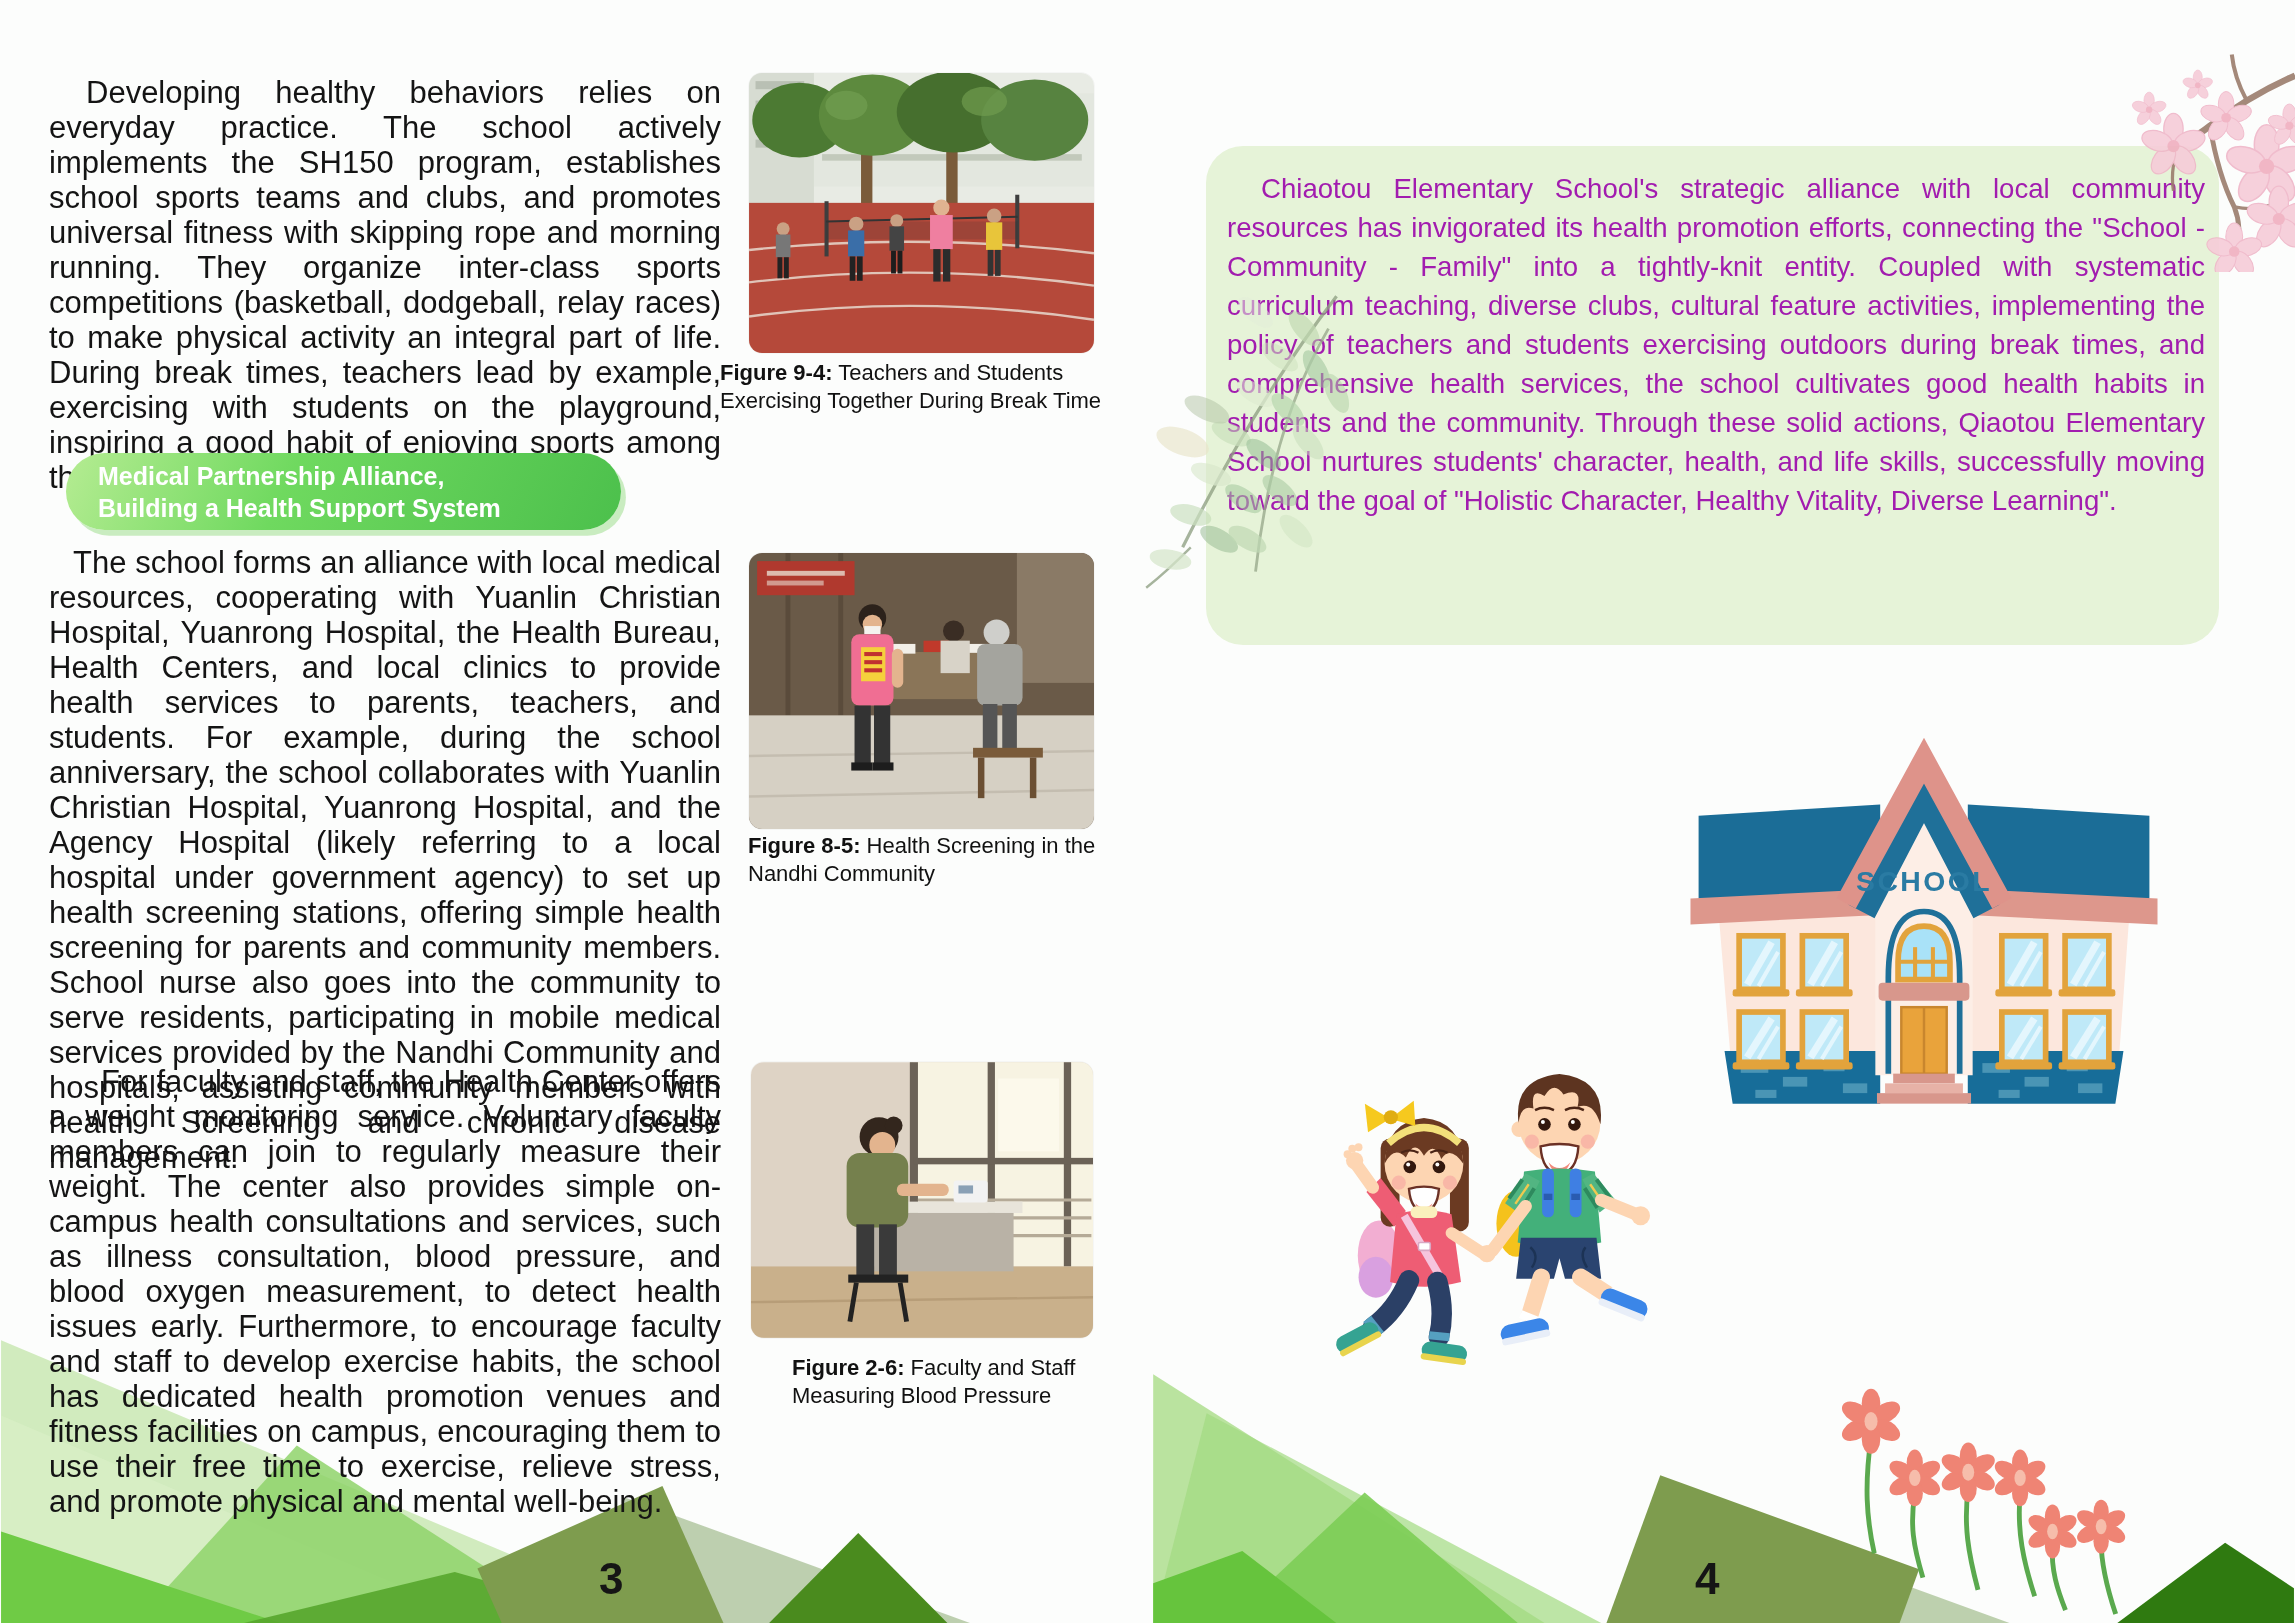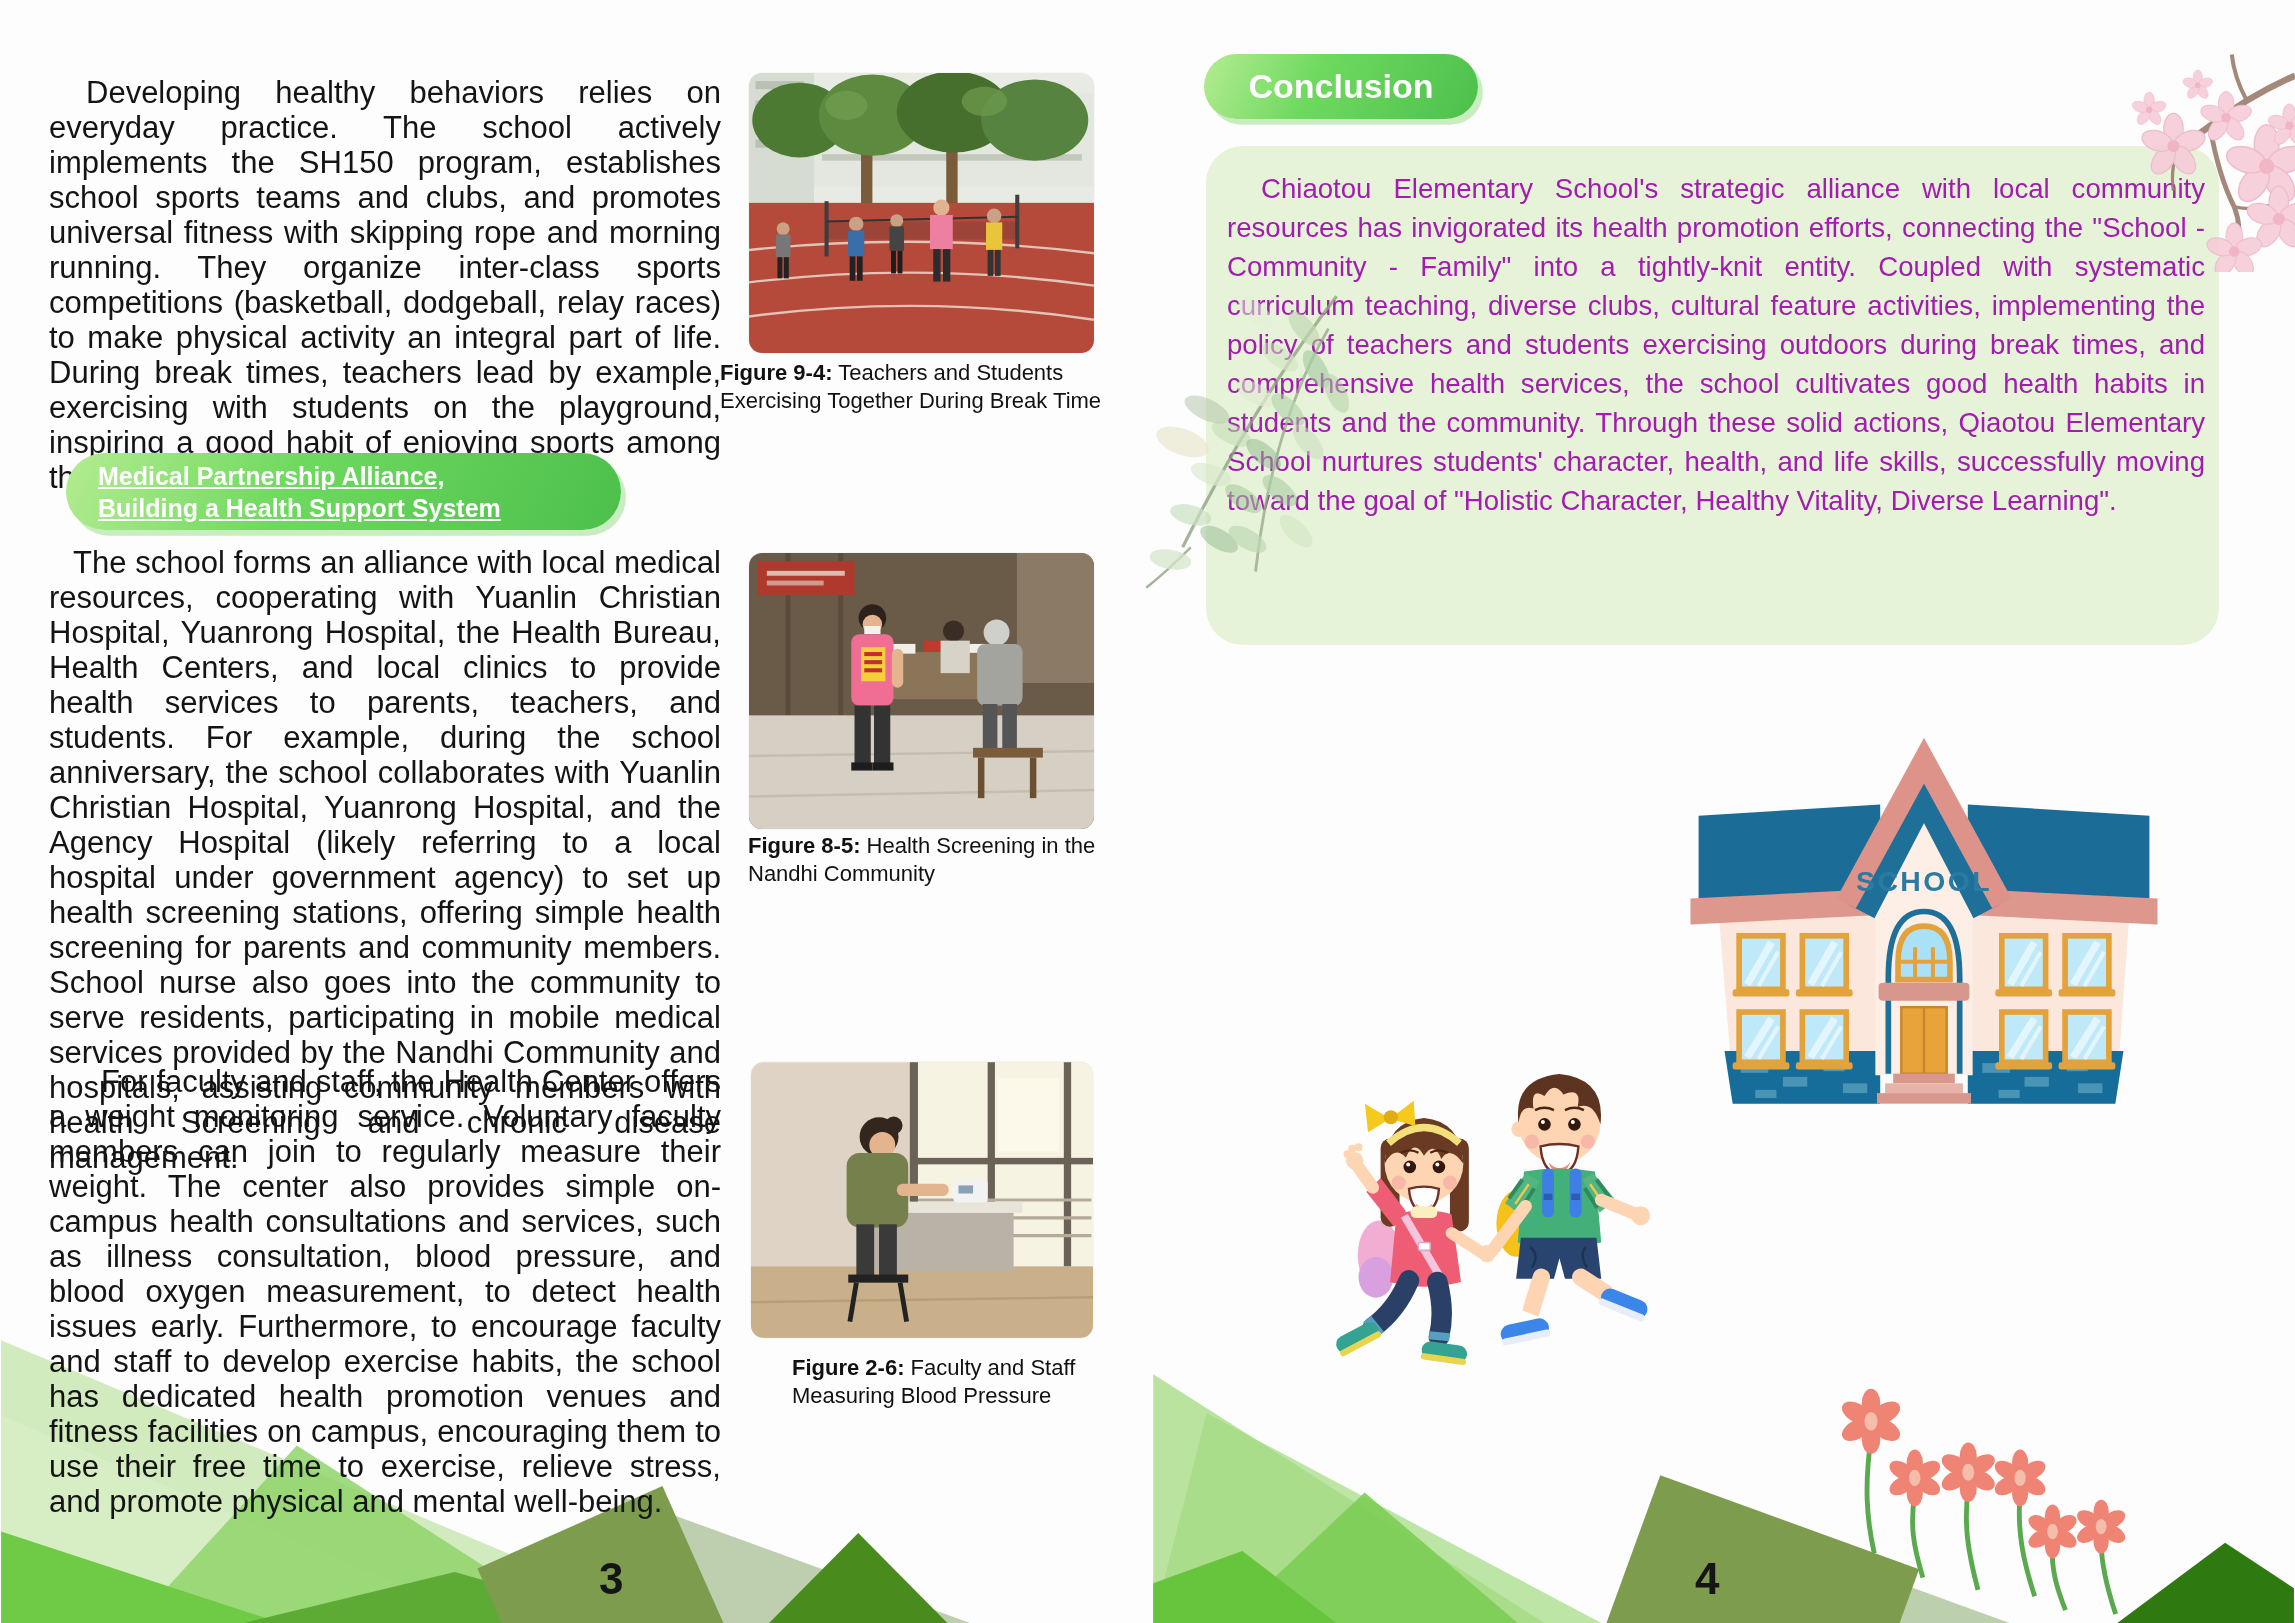--- a/index.html
+++ b/index.html
@@ -163,21 +163,21 @@
       <circle cx="182" cy="182" r="8" fill="#caa184"></circle>
         <rect x="173" y="189" width="18" height="30" fill="#444"></rect>
         <rect x="175" y="219" width="6" height="28" fill="#1d1d1d"></rect>
         <rect x="183" y="219" width="6" height="28" fill="#1d1d1d"></rect>
     </svg>
   </div>
   <div class="abs caption" style="left:720px;top:359px;width:389px;">
     <b>Figure 9-4:</b><span> Teachers and Students Exercising Together During Break Time</span>
   </div>
 
-  <div class="abs pill section-pill" style="left:66px;top:453px;width:523px;height:77px;text-decoration:underline;">
+  <div class="abs pill section-pill" style="left:66px;top:453px;width:523px;height:77px;">
     <span>Medical Partnership Alliance,</span>
     <span>Building a Health Support System</span>
   </div>
 
   <div class="abs body-text" style="left:49px;top:545px;width:672px;text-indent:24px;">The school forms an alliance with local medical resources, cooperating with Yuanlin Christian Hospital, Yuanrong Hospital, the Health Bureau, Health Centers, and local clinics to provide health services to parents, teachers, and students. For example, during the school anniversary, the school collaborates with Yuanlin Christian Hospital, Yuanrong Hospital, and the Agency Hospital (likely referring to a local hospital under government agency) to set up health screening stations, offering simple health screening for parents and community members. School nurse also goes into the community to serve residents, participating in mobile medical services provided by the Nandhi Community and hospitals, assisting community members with health Screening and chronic disease management.</div>
 
   <div class="abs photo" style="left:749px;top:553px;width:345px;height:276px;">
     <svg width="345" height="276" viewBox="0 0 425 340">
       <rect width="425" height="340" fill="#6a5a48"></rect>
       <rect x="45" y="0" width="6" height="200" fill="#5a4b3b"></rect>
@@ -252,23 +252,20 @@
       <line x1="130" y1="272" x2="122" y2="320" stroke="#222" stroke-width="6"></line>
         <line x1="184" y1="272" x2="192" y2="320" stroke="#222" stroke-width="6"></line>
     </svg>
   </div>
   <div class="abs caption" style="left:753px;top:1354px;width:389px;margin-left:39px;">
     <b>Figure 2-6:</b><span> Faculty and Staff Measuring Blood Pressure</span>
   </div>
 
   <div class="abs page-num" style="left:599px;top:1554px;">3</div>
 
-  <div class="abs pill conclusion-pill" style="left:1204px;top:54px;width:274px;height:65px;">
-    <span>Conclusion</span>
-  </div>
 
   <div class="abs conclusion-box" style="left:1206px;top:146px;width:1013px;height:499px;"></div>
 
   <svg class="abs overlay" style="left:1134px;top:280px;opacity:0.78;" width="235" height="324" viewBox="0 0 290 400">
     <path d="M250,20 Q150,150 60,330" stroke="#8fa083" stroke-width="4" fill="none"></path>
     <path d="M240,60 Q170,180 150,360" stroke="#98a98c" stroke-width="3.5" fill="none"></path>
     <path d="M70,330 Q40,360 15,380" stroke="#8fa083" stroke-width="3" fill="none"></path>
     <ellipse cx="210" cy="60" rx="12" ry="26" fill="#b8d3a8" opacity="0.7" transform="rotate(-40 210 60)"></ellipse>
     <ellipse cx="180" cy="95" rx="12" ry="26" fill="#cfe3bf" opacity="0.7" transform="rotate(-55 180 95)"></ellipse>
     <ellipse cx="225" cy="110" rx="12" ry="26" fill="#9cc39a" opacity="0.7" transform="rotate(-30 225 110)"></ellipse>

